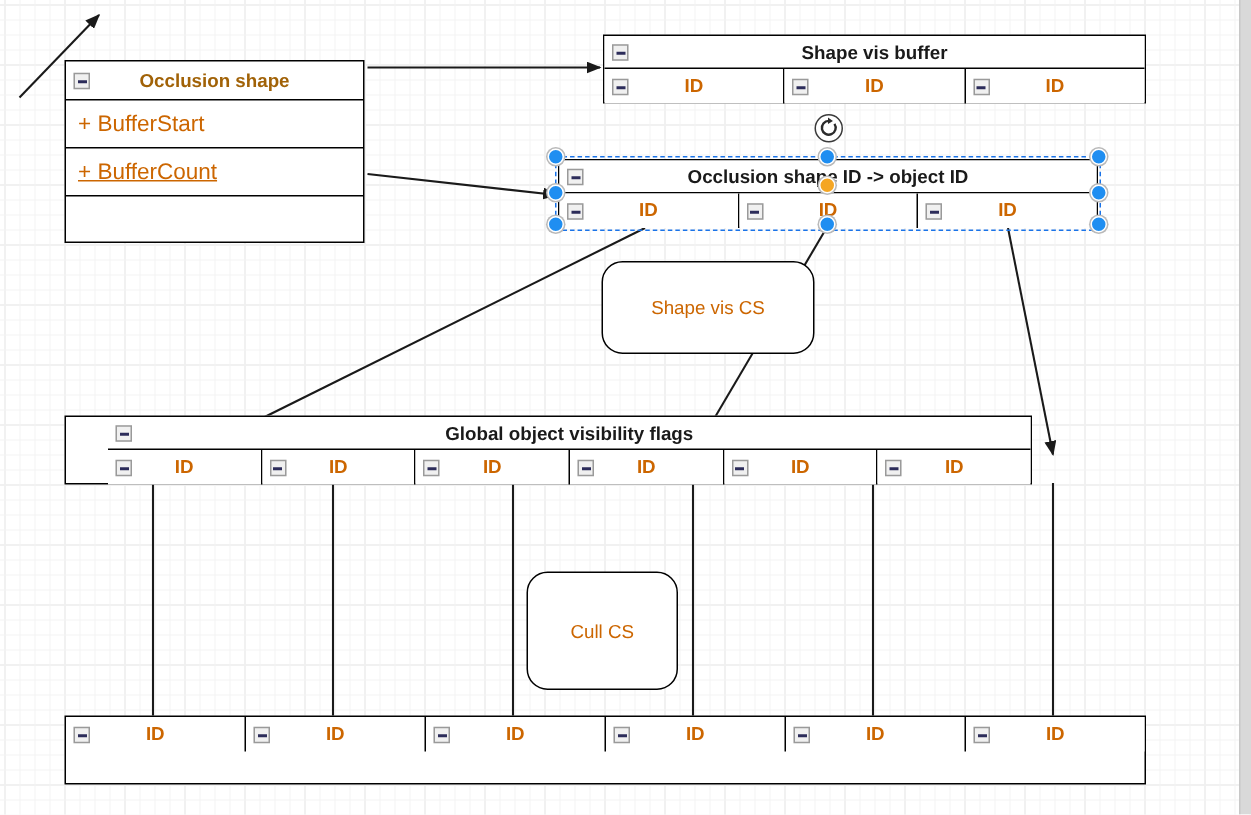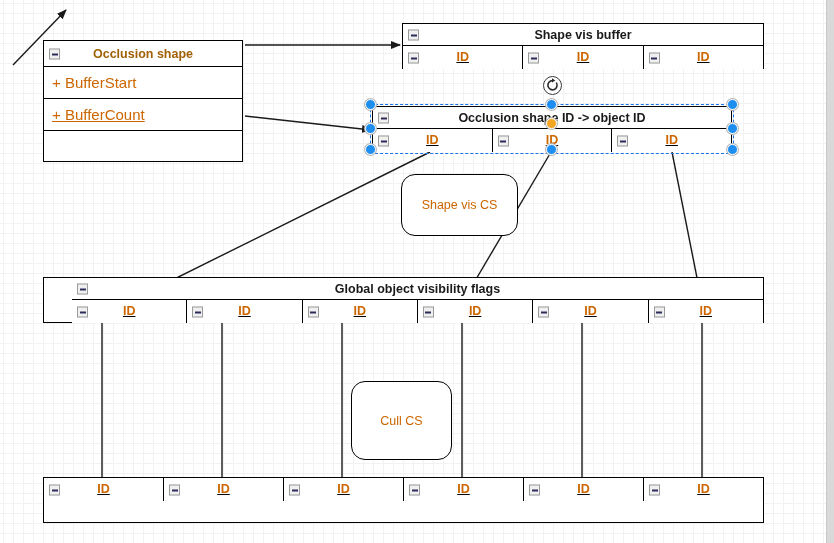--- a/index.html
+++ b/index.html
@@ -70,21 +70,20 @@
     color: #1a1a1a;
     border-bottom: 1.5px solid #000000;
     box-sizing: border-box;
     background: #ffffff;
     white-space: nowrap;
   }
   .entity .cells {
     display: flex;
     height: 23px;
     box-sizing: border-box;
-    text-decoration: underline;
   }
   .entity .cell {
     position: relative;
     flex: 1 1 0;
     border-right: 1.5px solid #000000;
     box-sizing: border-box;
     line-height: 23px;
     text-align: center;
     font-size: 12.5px;
     font-weight: bold;
@@ -308,25 +307,25 @@
   <div class="handle" style="left:546px; top:144px;"></div>
   <div class="handle" style="left:727px; top:144px;"></div>
 
   <div id="rotate-handle" style="left:543px; top:76px;">
     <svg width="15" height="15" viewBox="0 0 15 15">
       <path d="M11.3,4.6 A4.6,4.6 0 1,1 7.5,2.6" fill="none" stroke="#2b2b2b" stroke-width="1.6"></path>
       <path d="M7.0,0.3 L10.3,2.6 L7.0,4.6 z" fill="#2b2b2b"></path>
     </svg>
   </div>
 
-  <div class="proc" id="proc-shape-vis-cs" style="left:401px; top:174px; width:117px; height:62px;">
+  <div class="proc" id="proc-shape-vis-cs" style="left:401px; top:174px; width:142px; height:62px;">
     <span>Shape vis CS</span>
   </div>
 
-  <div class="entity" id="tbl-global-flags" style="left:43px; top:277px; width:721px; height:46px;padding-left:28px;">
+  <div class="entity" id="tbl-global-flags" style="left:43px; top:277px; width:645px; height:46px;padding-left:28px;">
     <div class="title-row">
       <span class="minus-icon"></span>
       <span>Global object visibility flags</span>
     </div>
     <div class="cells">
       <div class="cell">
         <span class="minus-icon"></span>
         <span>ID</span>
       </div>
       <div class="cell">

